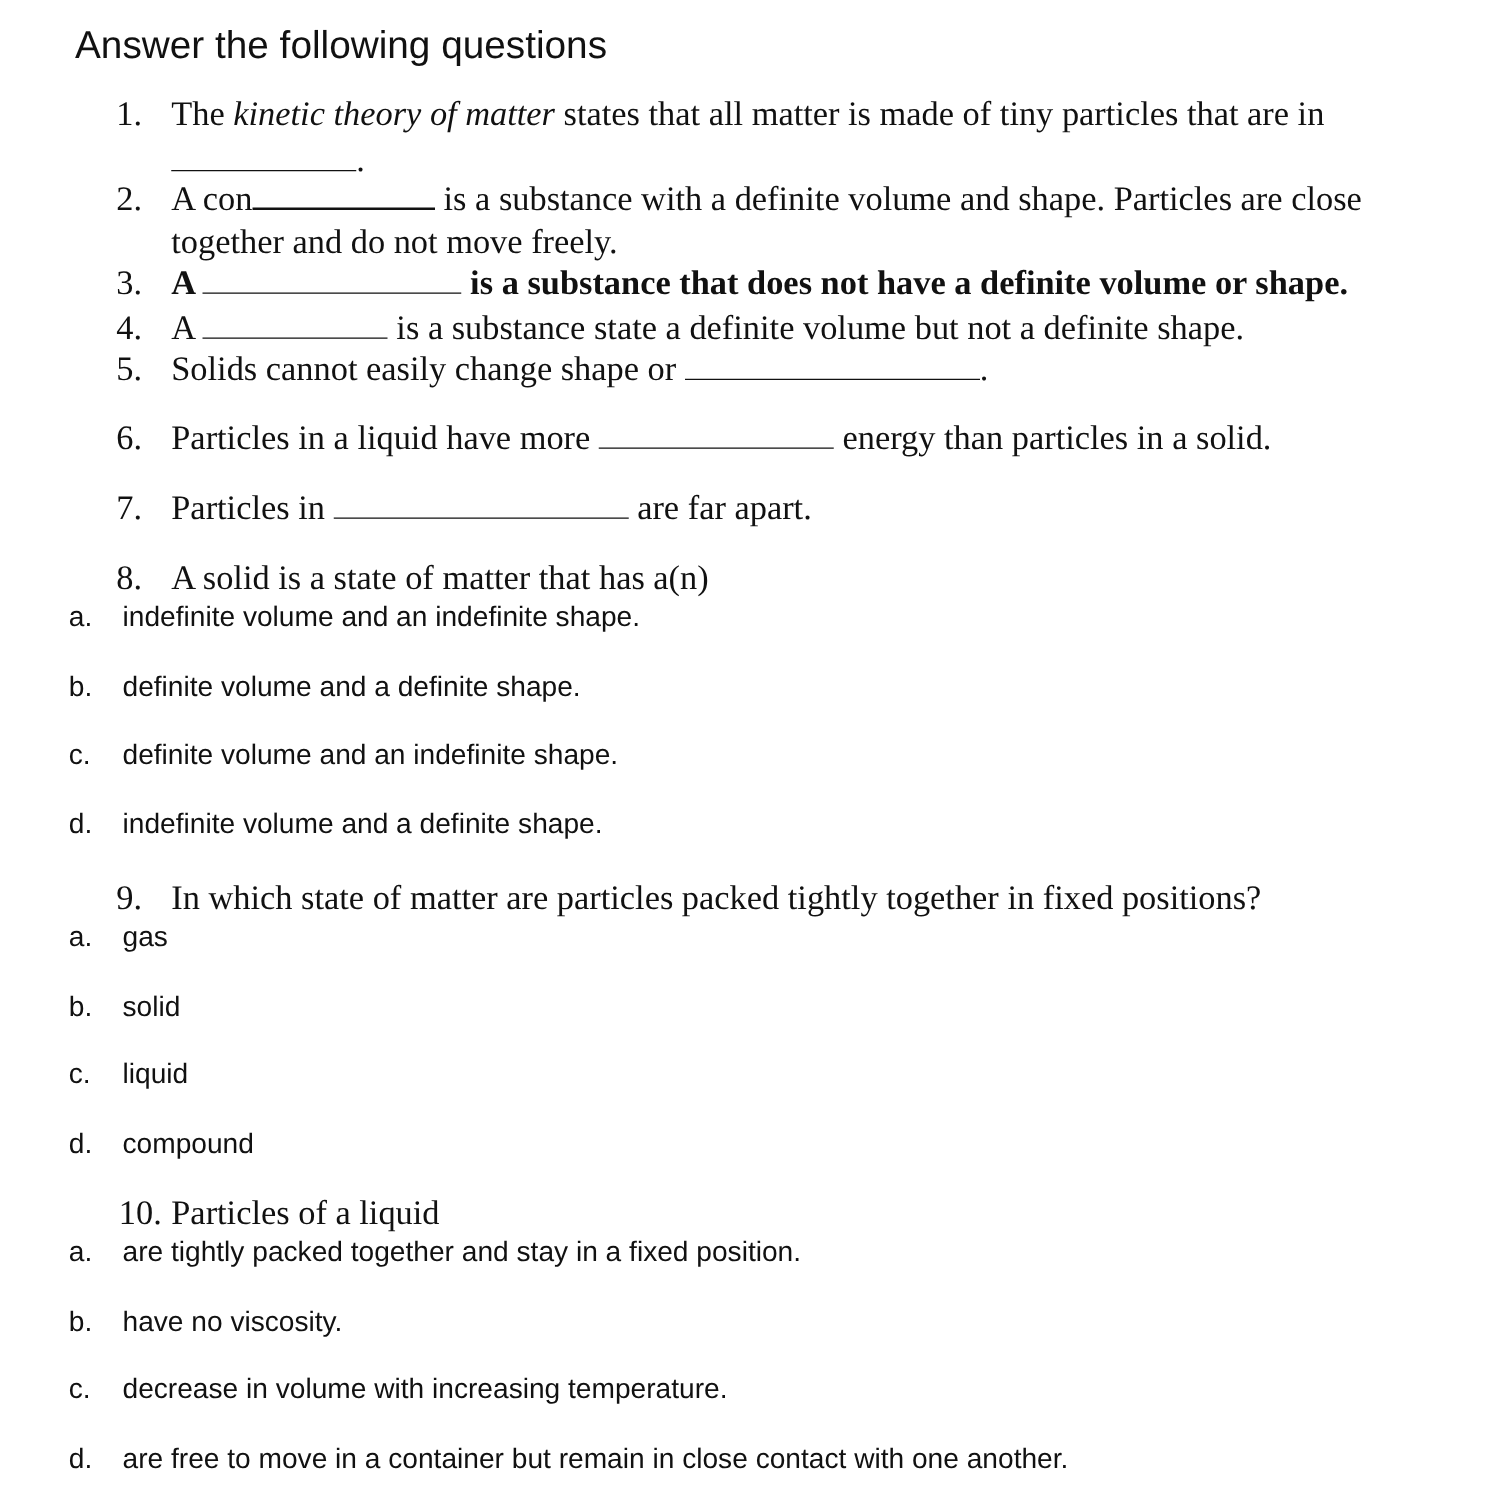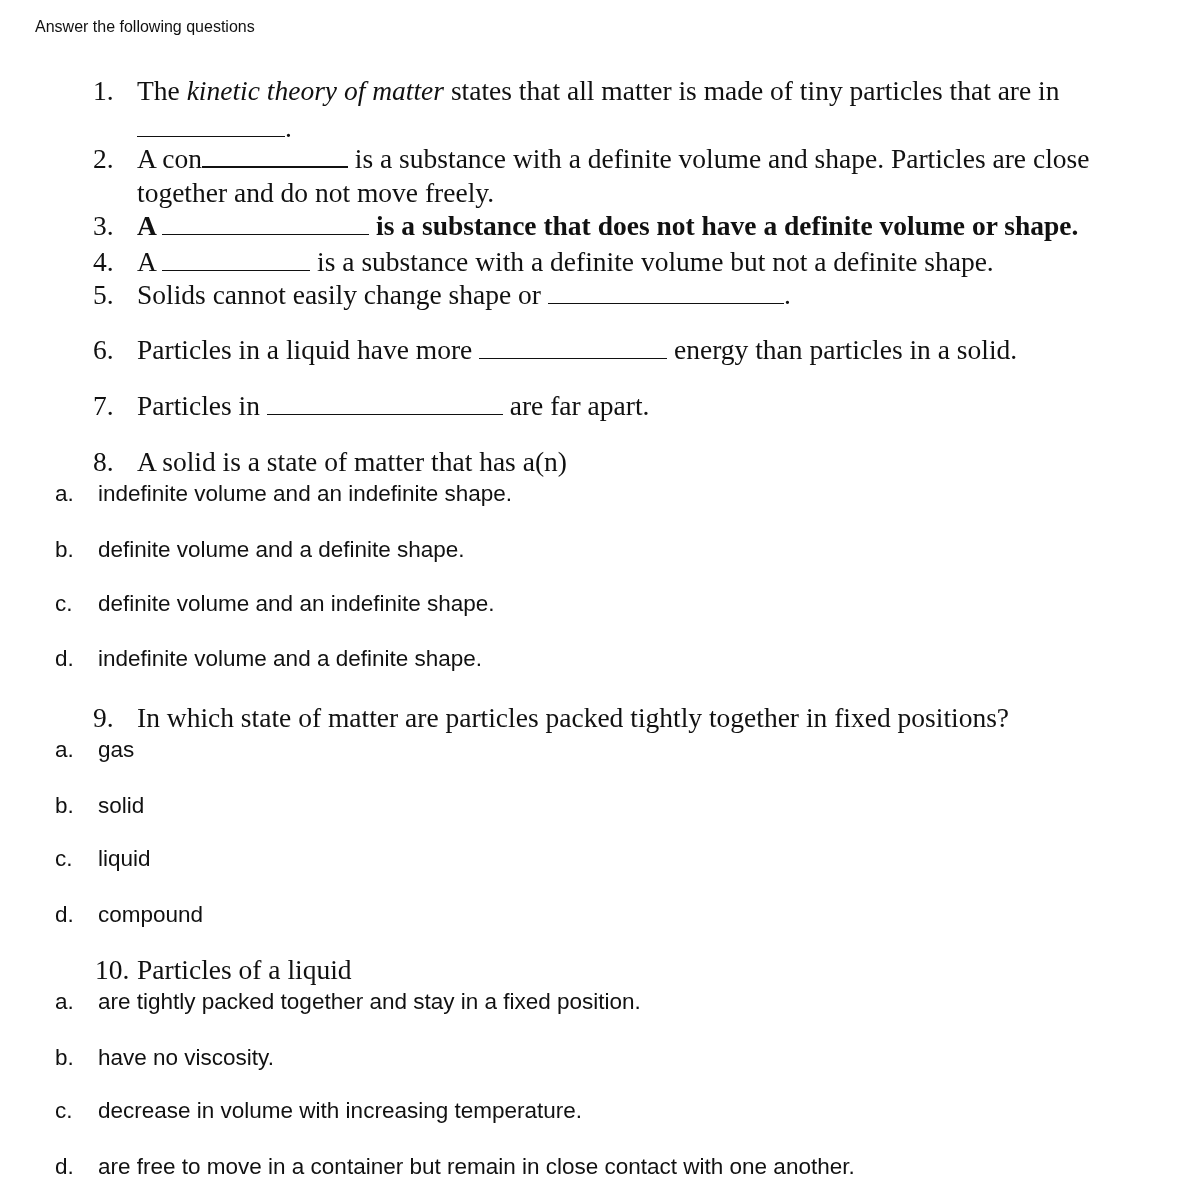--- a/index.html
+++ b/index.html
@@ -1,20 +1,20 @@
 <!DOCTYPE html>
 <html><head>
 <meta charset="utf-8">
 <style>
   html, body { margin: 0; padding: 0; background: #ffffff; }
   body { width: 1199px; height: 1200px; position: relative; overflow: hidden; color: #111; }
   .sans { font-family: "Liberation Sans", "DejaVu Sans", sans-serif; }
   .serif { font-family: "Liberation Serif", "DejaVu Serif", serif; }
   .abs { position: absolute; white-space: nowrap; }
-  .heading { left: 35px; top: 18px; font-size: 16px; }
+  .heading { left: 60px; top: 18px; font-size: 31px; }
   .q { font-size: 27.5px; }
   .blank { display: inline-block; border-bottom: 1.6px solid #111; height: 1px; vertical-align: baseline; }
   .blank.thick { border-bottom-width: 2.4px; }
   .opt { font-size: 22.5px; }
   .letter { position: absolute; left: 55px; }
   .opttext { position: absolute; left: 98px; }
 </style>
 </head>
 <body>
 
@@ -32,21 +32,21 @@
   <span class="abs serif q" style="left:137px; top:177px;">together and do not move freely.</span>
 </div>
 
 <div>
   <span class="abs serif q" style="left:93px; top:210px;">3.</span>
   <span class="abs serif q" style="left:137px; top:210px;font-weight:bold;"><span>A </span><span class="blank" style="width:207px;"></span><span> is a substance that does not have a definite volume or shape.</span></span>
 </div>
 
 <div>
   <span class="abs serif q" style="left:93px; top:246px;">4.</span>
-  <span class="abs serif q" style="left:137px; top:246px;"><span>A </span><span class="blank" style="width:148px;"></span><span> is a substance with a definite volume but not a definite shape.</span></span>
+  <span class="abs serif q" style="left:137px; top:246px;"><span>A </span><span class="blank" style="width:148px;"></span><span> is a substance state a definite volume but not a definite shape.</span></span>
 </div>
 
 <div>
   <span class="abs serif q" style="left:93px; top:279px;">5.</span>
   <span class="abs serif q" style="left:137px; top:279px;"><span>Solids cannot easily change shape or </span><span class="blank" style="width:236px;"></span><span>.</span></span>
 </div>
 
 <div>
   <span class="abs serif q" style="left:93px; top:334px;">6.</span>
   <span class="abs serif q" style="left:137px; top:334px;"><span>Particles in a liquid have more </span><span class="blank" style="width:188px;"></span><span> energy than particles in a solid.</span></span>

